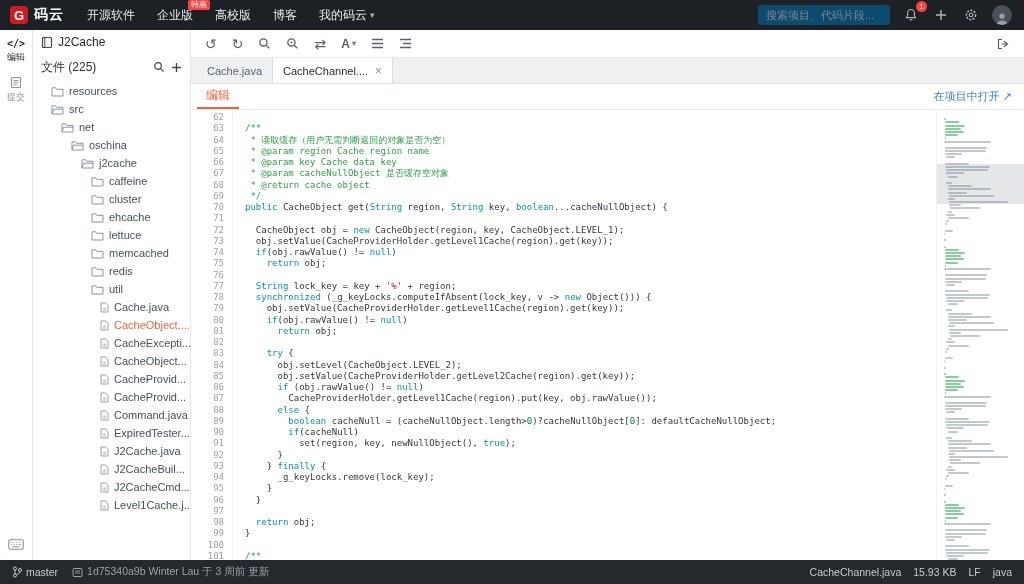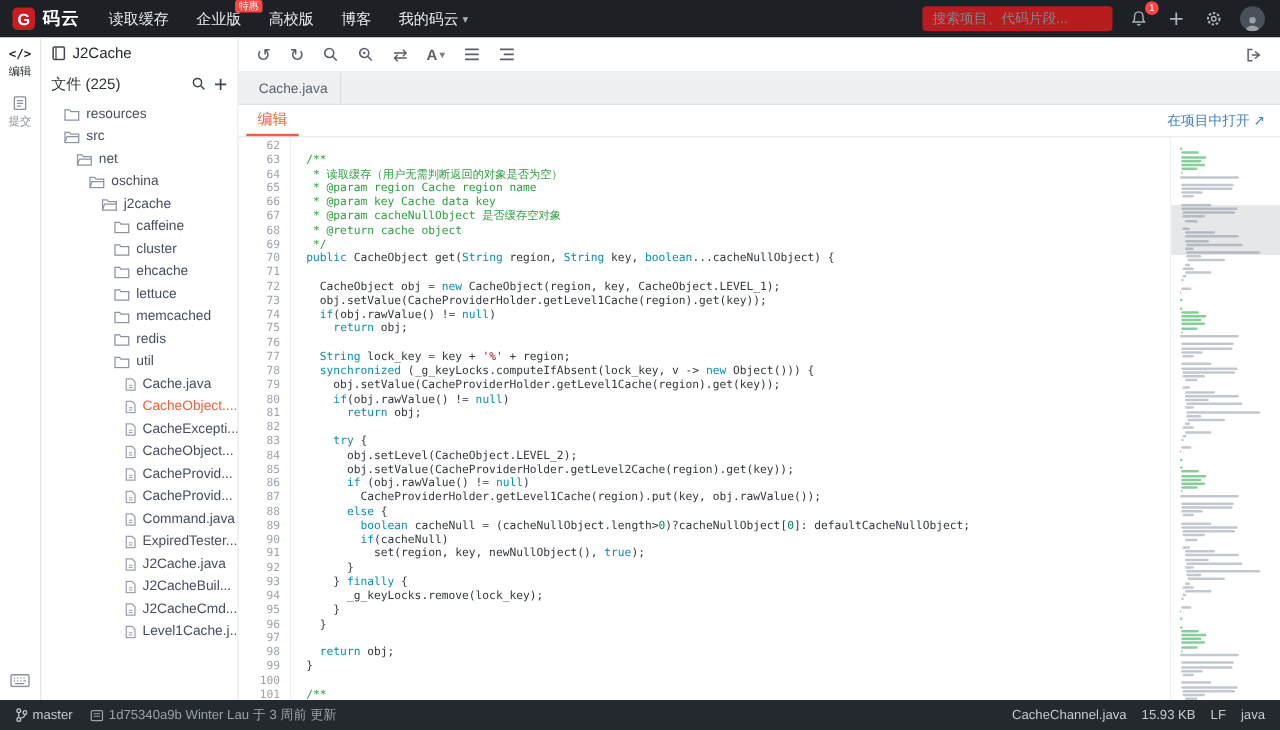--- a/index.html
+++ b/index.html
@@ -9,21 +9,21 @@
   
   .navbar { height:30px; flex:0 0 30px; background:#1d2126; display:flex; align-items:center; color:#d6dade; font-size:12px; }
   .logo { display:flex; align-items:center; padding:0 12px 0 10px; cursor:pointer; }
   .logo-g { width:18px; height:18px; background:var(--brand_red); border-radius:4px; color:#fff; font-weight:bold; font-size:13px; display:flex; align-items:center; justify-content:center; }
   .logo-text { color:#fff; font-weight:bold; font-size:14px; margin-left:6px; letter-spacing:1px; }
   .nav-menu { display:flex; align-items:center; height:100%; }
   .nav-item { padding:0 11px; height:100%; display:flex; align-items:center; position:relative; color:#e7eaed; cursor:pointer; white-space:nowrap; }
   .nav-item .caret { font-size:9px; margin-left:3px; color:#aab1b8; }
   .nav-item .sale { position:absolute; top:0px; right:-6px; background:var(--badge_red); color:#fff; font-size:8px; line-height:10px; padding:0 3px; border-radius:2px; }
   .nav-right { margin-left:auto; display:flex; align-items:center; gap:12px; padding-right:12px; }
-  .nav-search { width:152px; height:20px; background:#b91c1c; border:none; border-radius:3px; color:#cfd4d9; font-size:11px; padding:0 8px; outline:none; font-family:"Liberation Sans",sans-serif; }
+  .nav-search { width:132px; height:20px; background:#0c4a6e; border:none; border-radius:3px; color:#cfd4d9; font-size:11px; padding:0 8px; outline:none; font-family:"Liberation Sans",sans-serif; }
   .nav-search::placeholder { color:#7e868f; }
   .icon-btn { position:relative; width:18px; height:18px; display:flex; align-items:center; justify-content:center; cursor:pointer; }
   .bell-badge { position:absolute; top:-5px; right:-7px; background:var(--badge_red); color:#fff; font-size:8px; line-height:11px; min-width:11px; text-align:center; border-radius:6px; padding:0 2px; }
   .avatar { width:20px; height:20px; border-radius:50%; background:#4a5058; overflow:hidden; display:flex; align-items:flex-end; justify-content:center; cursor:pointer; }
 
   
   .main { flex:1; display:flex; min-height:0; }
 
   .activitybar { width:33px; flex:0 0 33px; background:#fff; border-right:1px solid #e4e6e9; display:flex; flex-direction:column; align-items:center; padding-top:8px; position:relative; }
   .act-item { display:flex; flex-direction:column; align-items:center; gap:2px; margin-bottom:12px; cursor:pointer; color:#8a919a; font-size:9px; }
@@ -81,21 +81,21 @@
 
 <div class="app">
 
   <header class="navbar">
     <div class="logo">
       <span class="logo-g">G</span>
       <span class="logo-text">码云</span>
     </div>
     <nav class="nav-menu">
         <div class="nav-item">
-          <span>读取缓存</span>
+          <span>开源软件</span>
         </div>
         <div class="nav-item">
           <span>企业版</span>
           <span class="sale">特惠</span>
         </div>
         <div class="nav-item">
           <span>高校版</span>
         </div>
         <div class="nav-item">
           <span>博客</span>
@@ -375,20 +375,24 @@
           <svg width="13" height="12" viewBox="0 0 13 12">
               <path d="M5 1.5H1.5v9H5" fill="none" stroke="#596069" stroke-width="1.2"></path>
               <path d="M7 3.2 10.5 6 7 8.8M10.2 6H4.5" fill="none" stroke="#596069" stroke-width="1.2"></path>
             </svg>
         </span>
       </div>
 
       <div class="tabstrip">
           <div class="tab">
             <span>Cache.java</span>
+          </div>
+          <div class="tab active">
+            <span>CacheChannel....</span>
+            <span class="tab-close">×</span>
           </div>
         </div>
 
       <div class="modebar">
         <span class="mode-tab">编辑</span>
         <a class="open-link">
           <span>在项目中打开</span>
           <span>↗</span>
         </a>
       </div>

